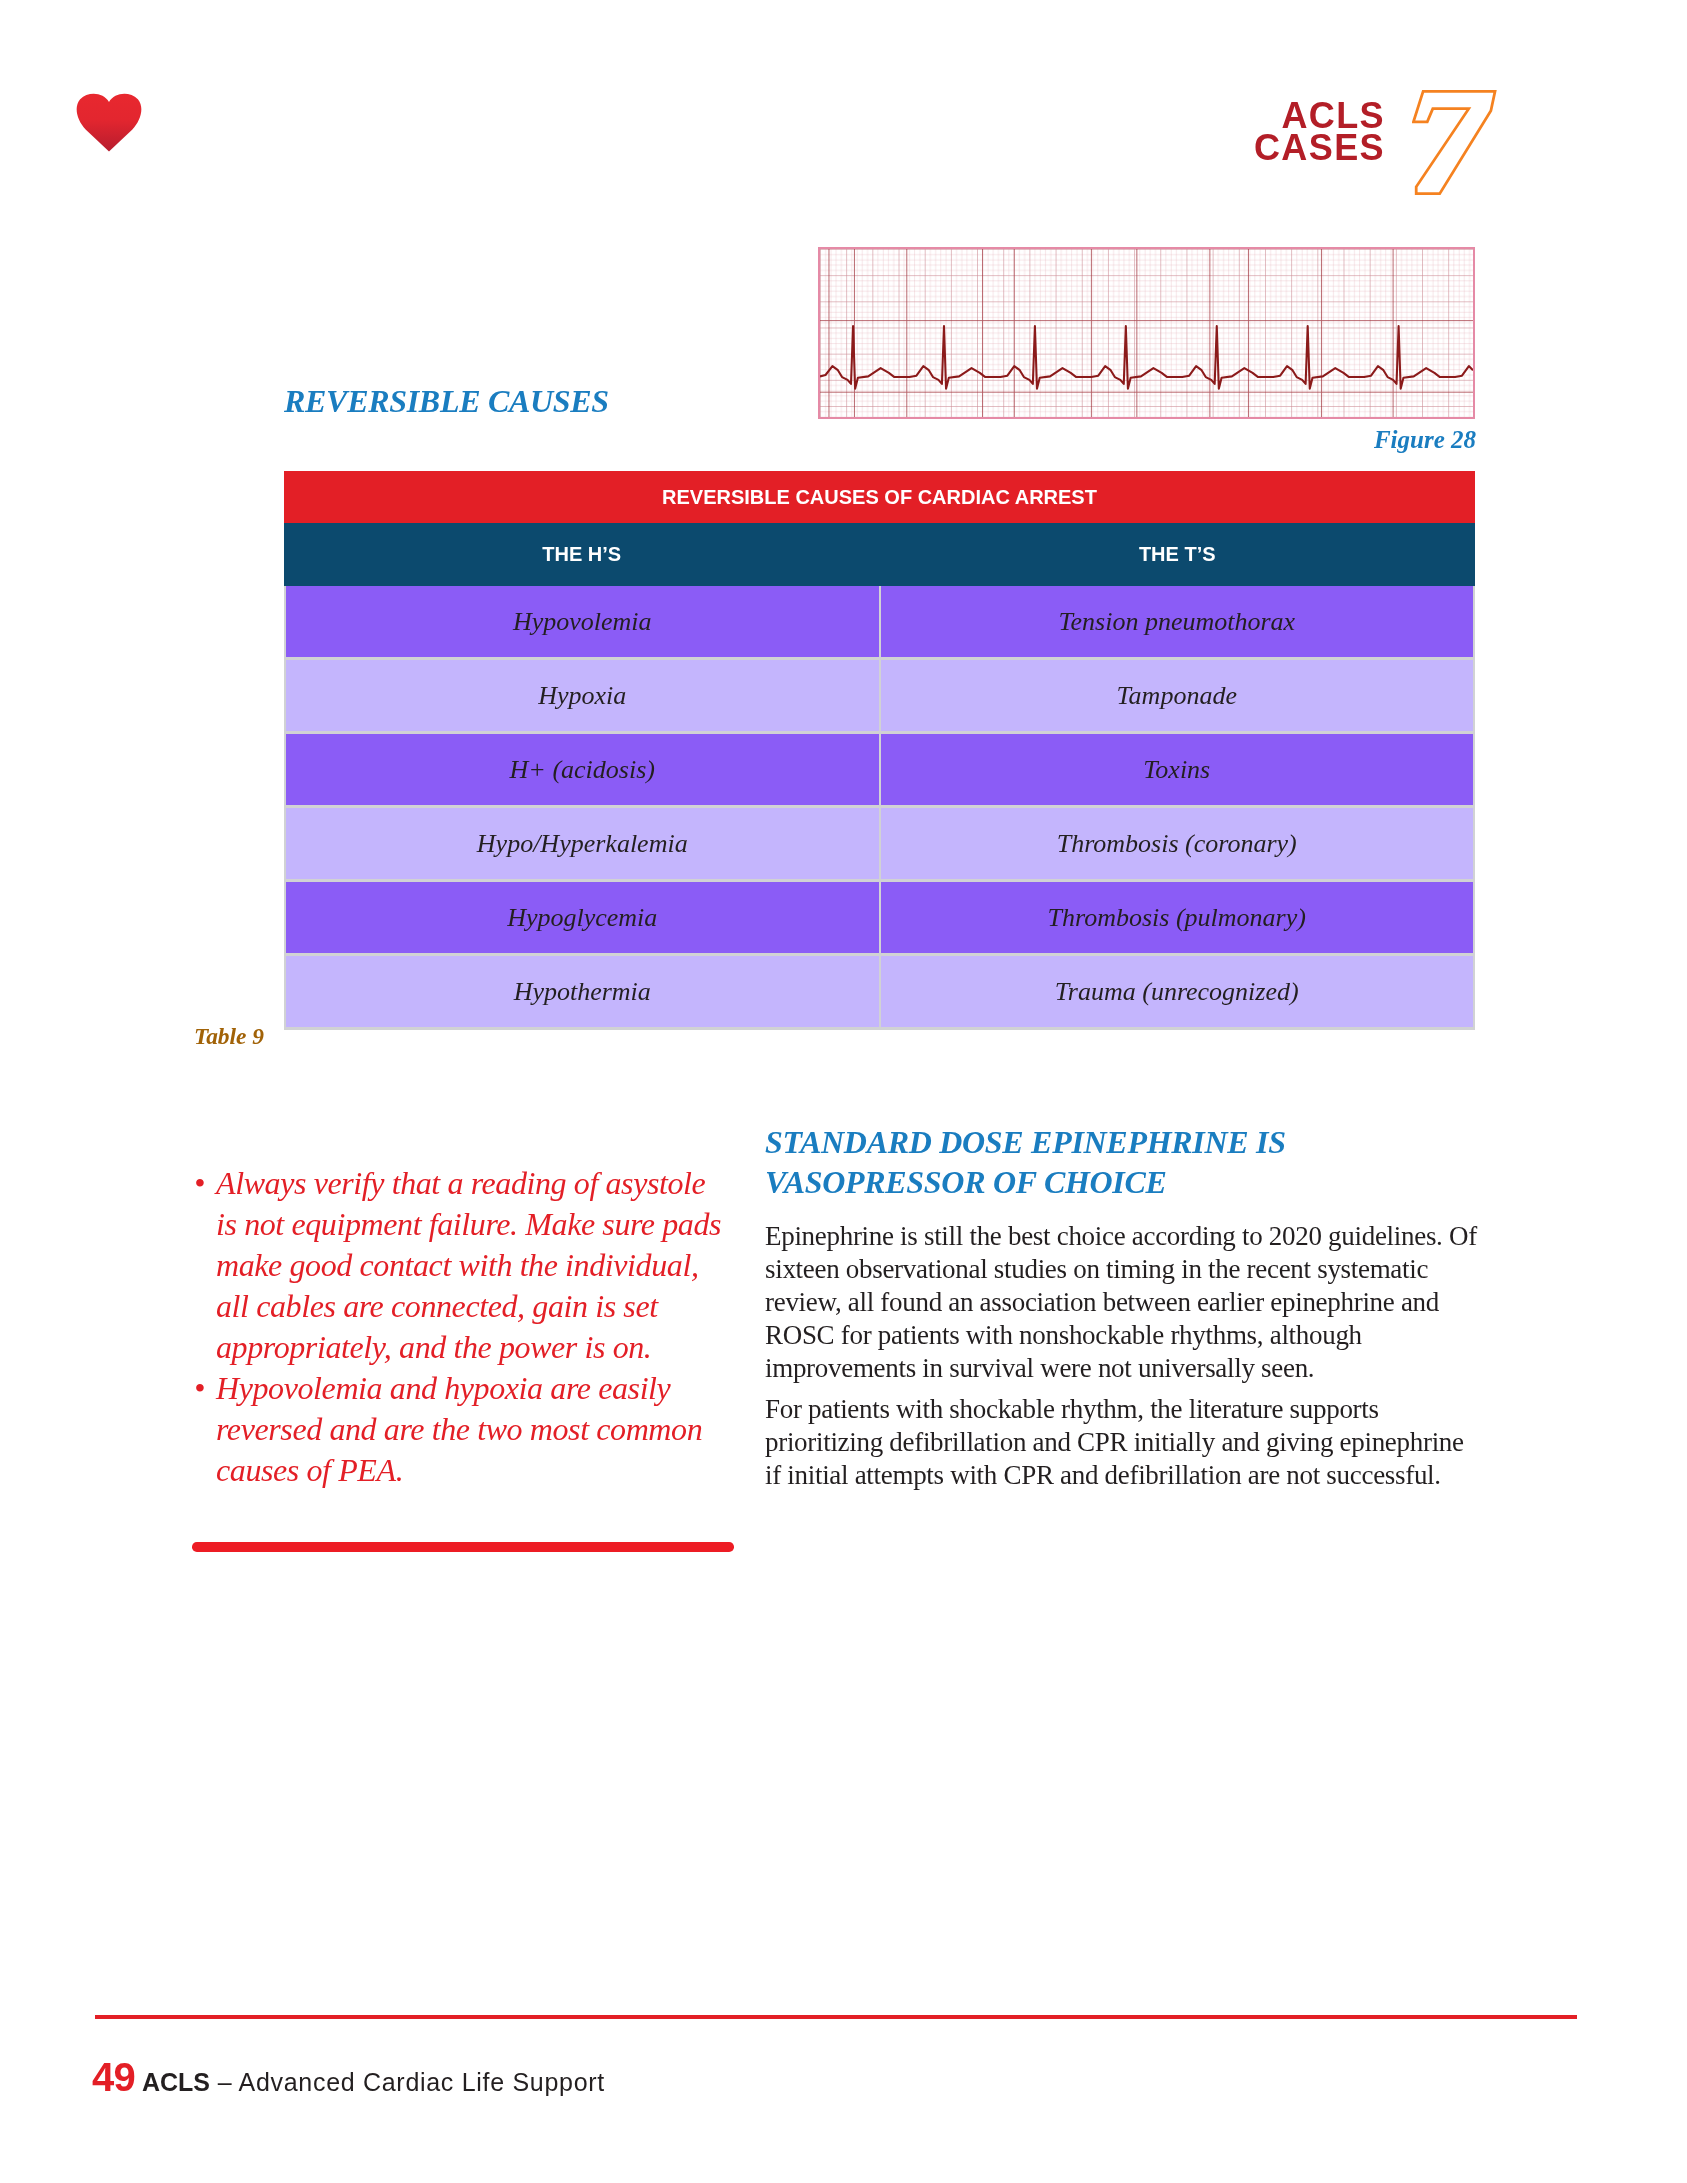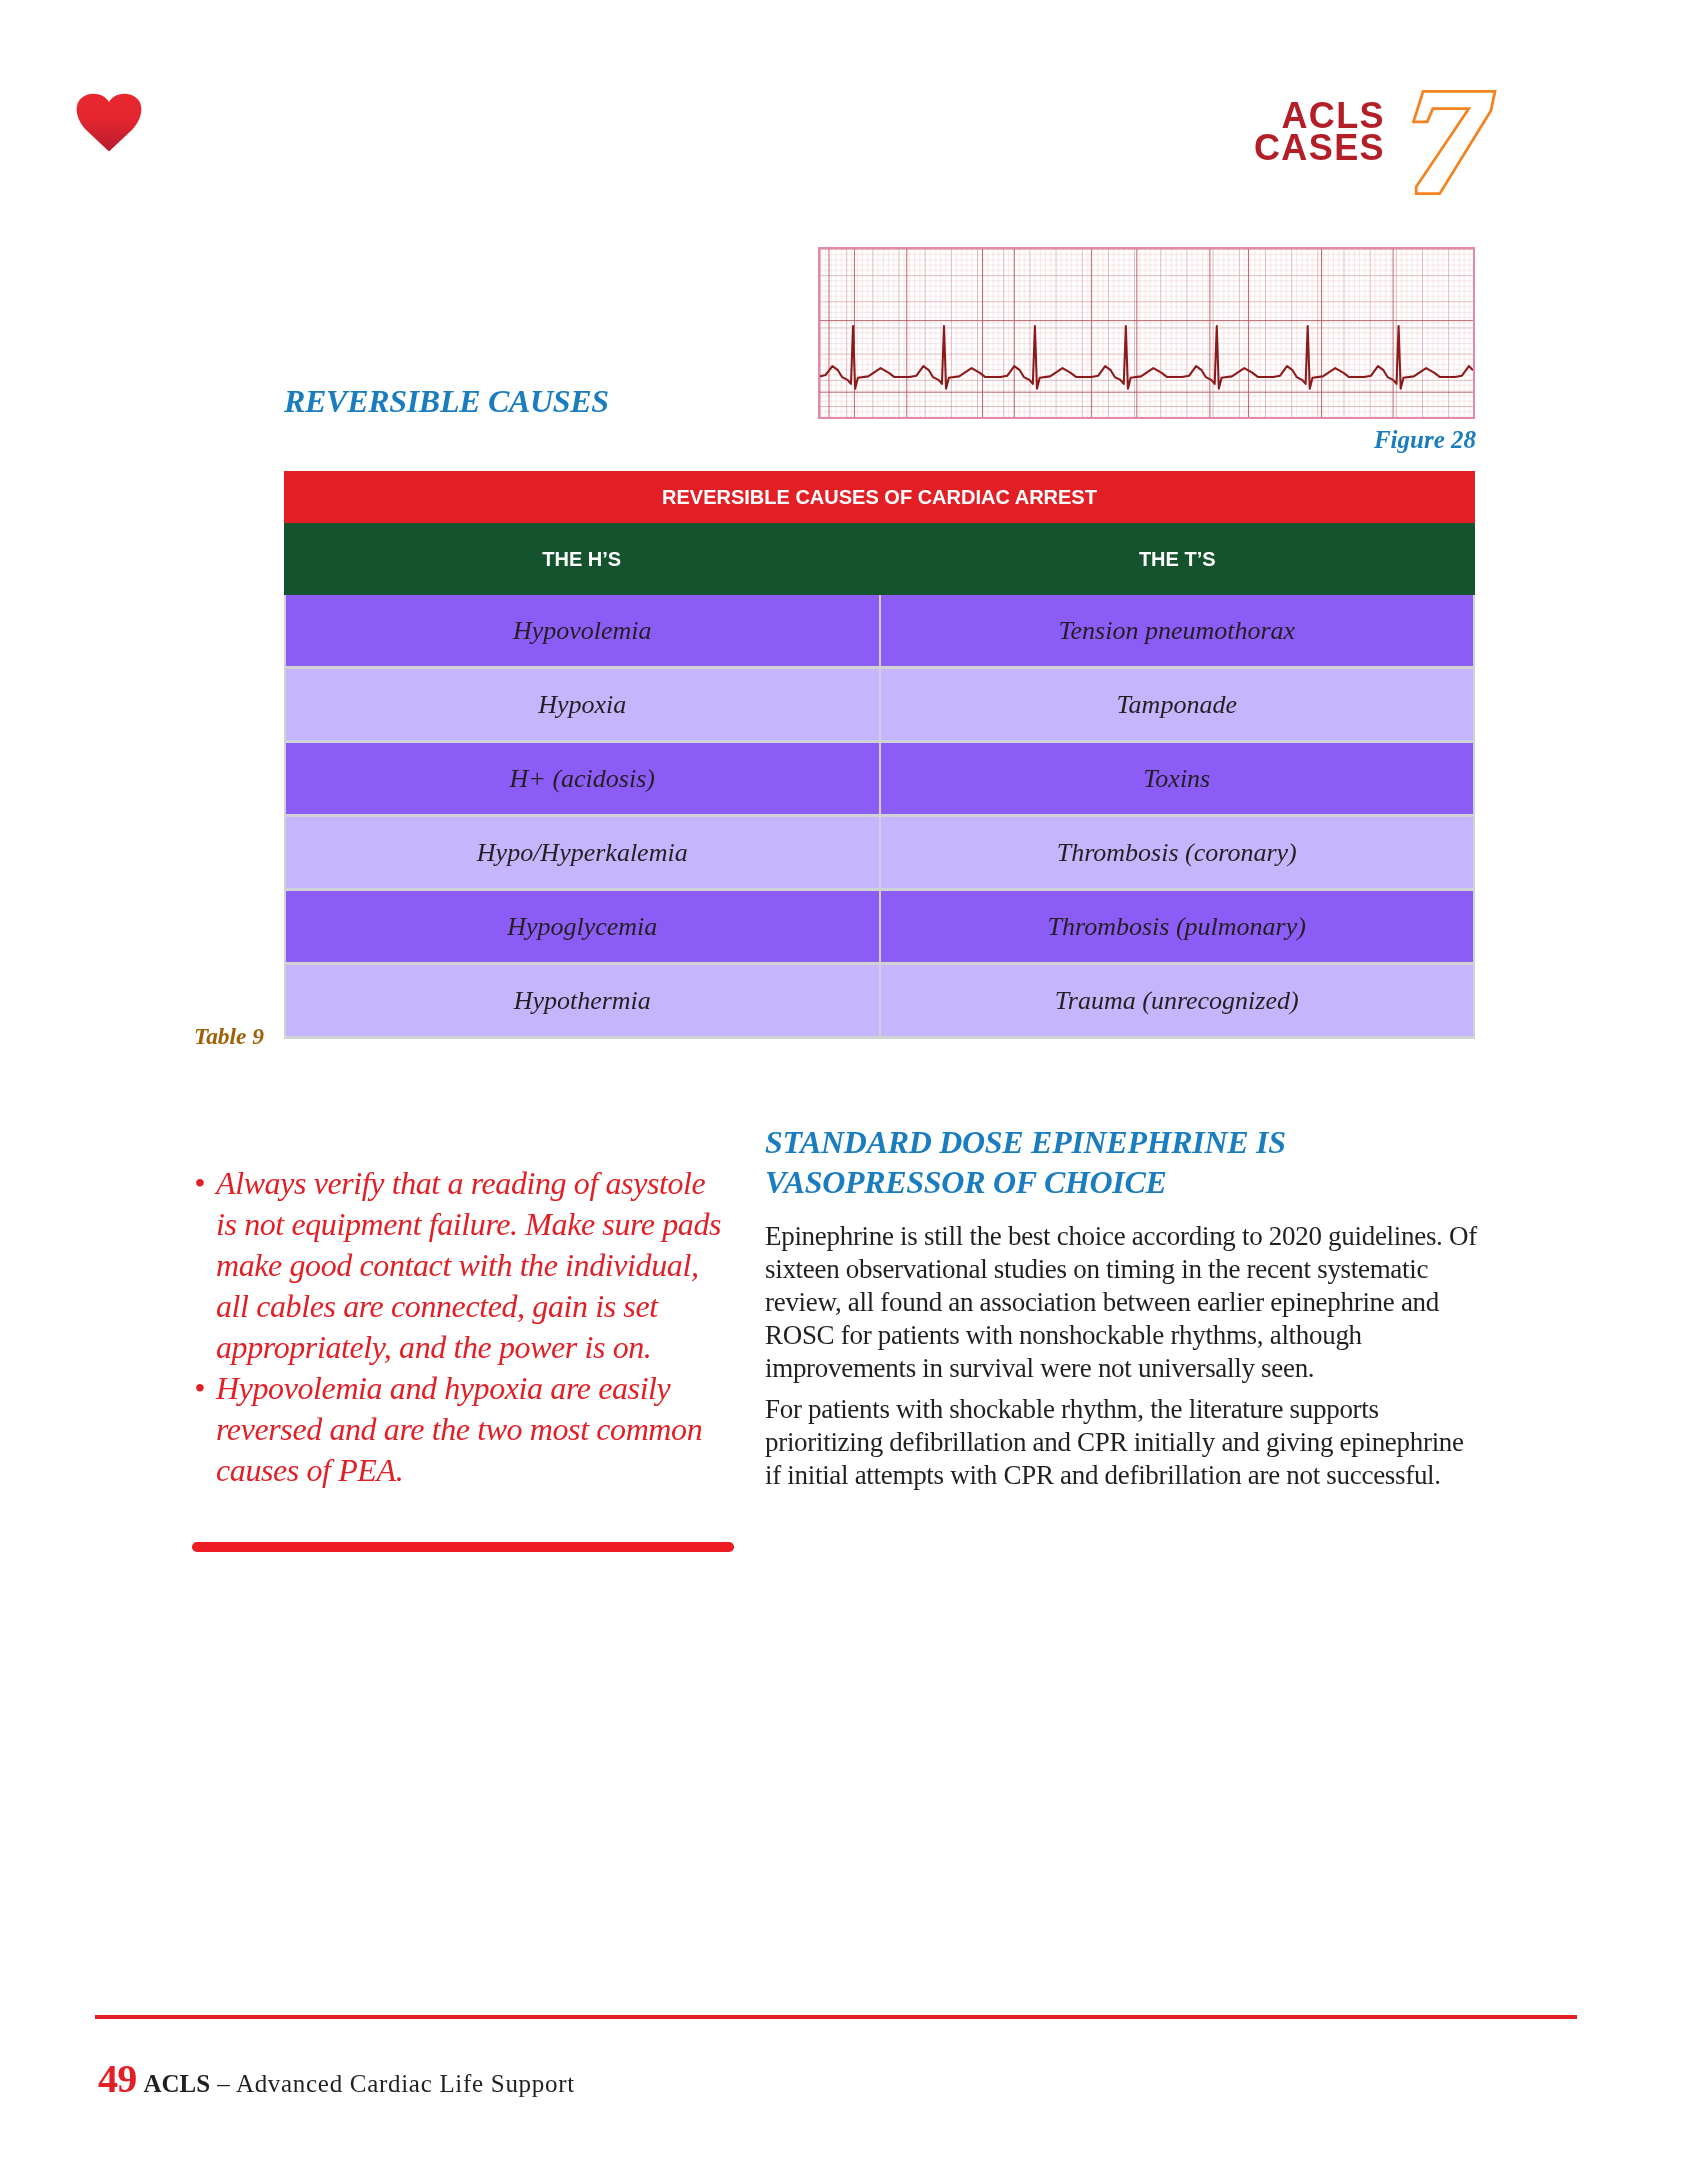--- a/index.html
+++ b/index.html
@@ -17,21 +17,21 @@
   
   .sec-title { left: 284px; top: 383px; color: #1a7dc0; font-size: 32px; font-weight: 700; font-style: italic; letter-spacing: -0.3px; }
 
   
   .ecg { left: 818px; top: 247px; width: 657px; height: 172px; border: 2.1px solid #e58aa6; box-sizing: border-box; background-color: #fff; overflow: hidden; }
   .fig-cap { right: 211px; top: 426px; color: #1a7dc0; font-size: 25px; font-weight: 700; font-style: italic; }
 
   
   .tbl { left: 284px; top: 471px; width: 1191px; }
   .tbl-head { background: #e31f26; color: #fff; height: 52px; display: flex; align-items: center; justify-content: center; font-family: "Liberation Sans", sans-serif; font-weight: 700; font-size: 20px; letter-spacing: 0px; }
-  .tbl-sub { background: #14532d; display: flex; height: 72px; }
+  .tbl-sub { background: #0c4a6e; display: flex; height: 63px; }
   .tbl-sub div { flex: 1; display: flex; align-items: center; justify-content: center; color: #fff; font-family: "Liberation Sans", sans-serif; font-weight: 700; font-size: 20px; }
   .tbl-body { border-left: 2.8px solid #d1d2d4; border-right: 2.8px solid #d1d2d4; }
   .row { display: flex; height: 71px; border-bottom: 3.4px solid #d1d2d4; }
   .row.alt { background: #8b5cf6; }
   .row.plain { background: #c4b5fd; }
   .cell { flex: 1; display: flex; align-items: center; justify-content: center; font-style: italic; font-size: 26px; color: #231f20; }
   .cell:first-child { border-right: 2.8px solid #d1d2d4; }
   .tbl-cap { left: 174px; top: 1023px; color: #a16207; font-size: 23.4px; font-weight: 700; font-style: italic; margin-left: 20px; }
 
   
@@ -41,21 +41,21 @@
   .bullet { position: absolute; left: 0; top: 0; }
   .callout-bar { left: 192px; top: 1542px; width: 542px; height: 9.6px; background: #ed1c24; border-radius: 4.8px; }
 
   
   .epi-title { left: 765px; top: 1122px; width: 717px; color: #1a7dc0; font-size: 32px; font-weight: 700; font-style: italic; line-height: 40px; letter-spacing: -0.3px; }
   .epi-body { left: 765px; top: 1220px; width: 717px; color: #231f20; font-size: 27px; line-height: 33px; letter-spacing: -0.3px; }
   .epi-body p { margin: 0 0 8.3px 0; }
 
   
   .foot-rule { left: 95px; top: 2015px; width: 1482px; height: 4.1px; background: #e31f26; }
-  .foot { left: 98px; top: 2055px; font-family: Liberation Serif, serif; white-space: nowrap; }
+  .foot { left: 92px; top: 2055px; font-family: Liberation Sans, sans-serif; white-space: nowrap; }
   .foot-num { color: #e31f26; font-weight: 700; font-size: 40px; letter-spacing: -0.7px; }
   .foot-acls { color: #231f20; font-weight: 700; font-size: 25px; margin-left: 6.9px; }
   .foot-rest { color: #231f20; font-size: 25px; letter-spacing: 0.7px; }
 </style>
 </head>
 <body>
 
 <div class="abs heart">
   <svg width="66" height="61" viewBox="0 0 96 88">
     <defs>

